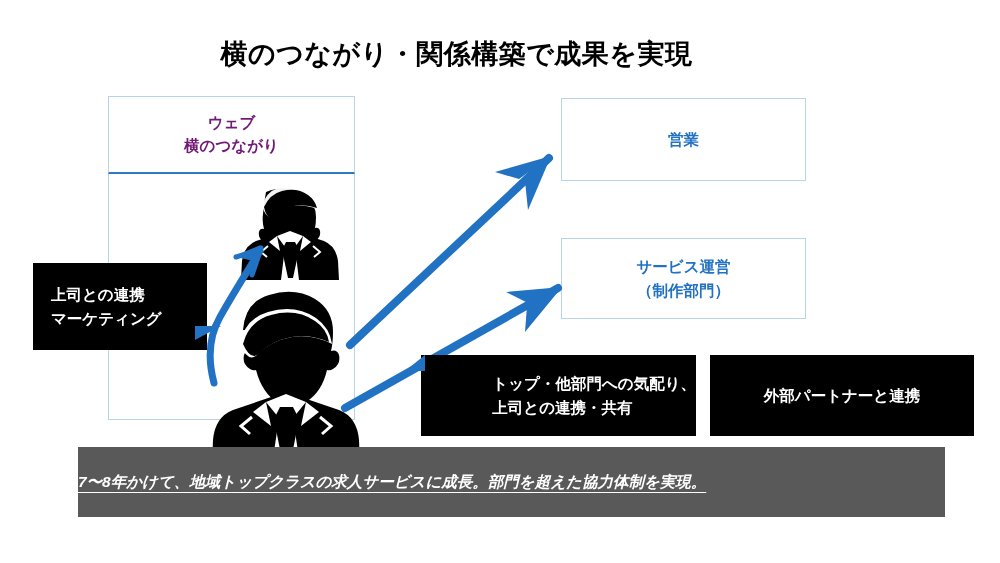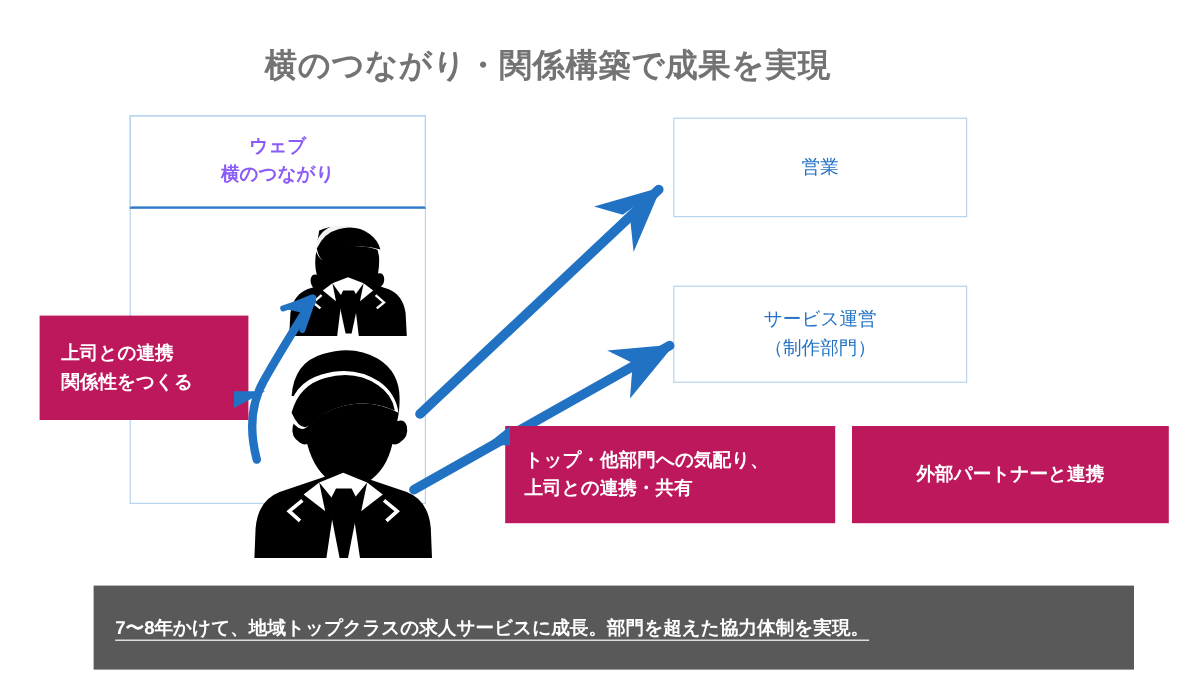--- a/index.html
+++ b/index.html
@@ -20,21 +20,21 @@
 
   
   .title {
     position: absolute;
     left: 0;
     top: 36px;
     width: 913px;
     text-align: center;
     font-size: 27px;
     font-weight: bold;
-    color: #737373;
+    color: #000000;
     letter-spacing: 0.5px;
     white-space: nowrap;
   }
 
   
   .left-container {
     position: absolute;
     left: 108px;
     top: 96px;
     width: 247px;
@@ -49,48 +49,48 @@
     top: 96px;
     width: 247px;
     height: 78px;
     border: 1px solid #b7d3ee;
     border-bottom: 2px solid #2f7ac8;
     box-sizing: border-box;
     display: flex;
     align-items: center;
     justify-content: center;
     text-align: center;
-    color: #8b5cf6;
+    color: #701a75;
     font-size: 15.5px;
     font-weight: bold;
     line-height: 1.45;
   }
 
   
   .rbox {
     position: absolute;
     border: 1px solid #b7d3ee;
     box-sizing: border-box;
     display: flex;
     align-items: center;
     justify-content: center;
     text-align: center;
     color: #2272c4;
     font-size: 15.5px;
-    font-weight: normal;
+    font-weight: bold;
     line-height: 1.5;
     background: #ffffff;
   }
   #rbox-sales   { left: 561px; top: 98px;  width: 245px; height: 83px; }
   #rbox-service { left: 561px; top: 214px; width: 245px; height: 81px; margin-top: 24px; }
 
   
   .bluebox {
     position: absolute;
-    background: #be185d;
+    background: #000000;
     color: #ffffff;
     font-weight: bold;
     display: flex;
     align-items: center;
     box-sizing: border-box;
     line-height: 1.5;
   }
   #callout-boss {
     left: 33px; top: 263px; width: 174px; height: 87px;
     font-size: 15.5px;
@@ -104,21 +104,21 @@
     left: 195px;
     top: 326px;
     width: 0; height: 0;
     border-top: 14px solid #2272c4;
     border-right: 26px solid transparent;
   }
   #callout-top {
     left: 421px; top: 355px; width: 275px; height: 81px;
     font-size: 15.5px;
     padding-left: 16px;
-    justify-content: flex-start;
+    justify-content: flex-end;
     text-align: left;
   }
   #callout-top-tail {
     position: absolute;
     left: 405px;
     top: 355px;
     width: 0; height: 0;
     border-bottom: 16px solid #2272c4;
     border-left: 20px solid transparent;
   }
@@ -126,29 +126,29 @@
     left: 710px; top: 355px; width: 264px; height: 81px;
     font-size: 15.5px;
     justify-content: center;
     text-align: center;
   }
 
   
   .bottom-bar {
     position: absolute;
     left: 78px;
-    top: 488px;
+    top: 447px;
     width: 867px;
     height: 70px;
     background: #595959;
     display: flex;
     align-items: center;
     justify-content: flex-start;
-    padding-left: 18px;
-    box-sizing: border-box;
+    box-sizing: border-box;
+    font-style: italic;
   }
   .bottom-bar-text {
     color: #ffffff;
     font-size: 15.5px;
     font-weight: bold;
     text-decoration: underline;
     text-underline-offset: 5px;
     white-space: nowrap;
   }
 
@@ -267,21 +267,21 @@
       <path d="M345 408 L558 288" fill="none" stroke="#2272c4" stroke-width="8" stroke-linecap="round"></path>
       <path d="M562 287 l-56 5 l22 11 z" fill="#2272c4"></path>
       <path d="M562 287 l-37 45 l2 -26 z" fill="#2272c4"></path>
     </g>
 
   </svg>
 
   <div class="bluebox" id="callout-boss">
     <div>
       <div>上司との連携</div>
-      <div>関係性をつくる</div>
+      <div>マーケティング</div>
     </div>
   </div>
   <div id="callout-boss-tail"></div>
 
   <div class="bluebox" id="callout-top">
     <div>
       <div>トップ・他部門への気配り、</div>
       <div>上司との連携・共有</div>
     </div>
   </div>

